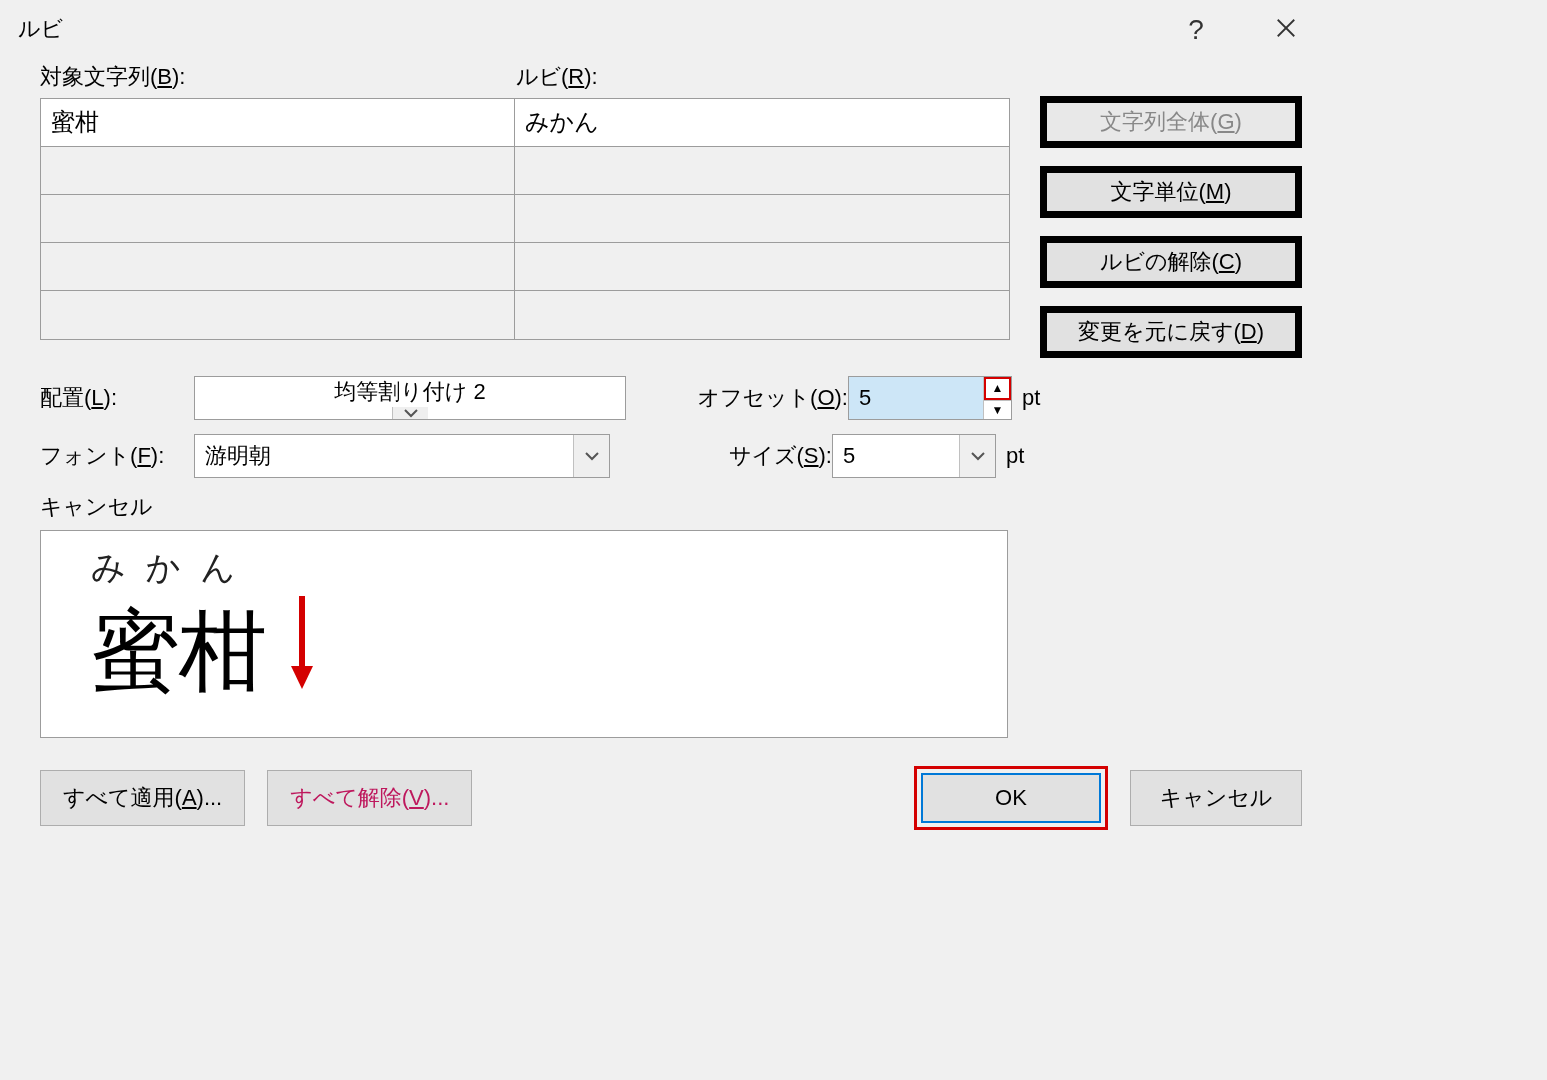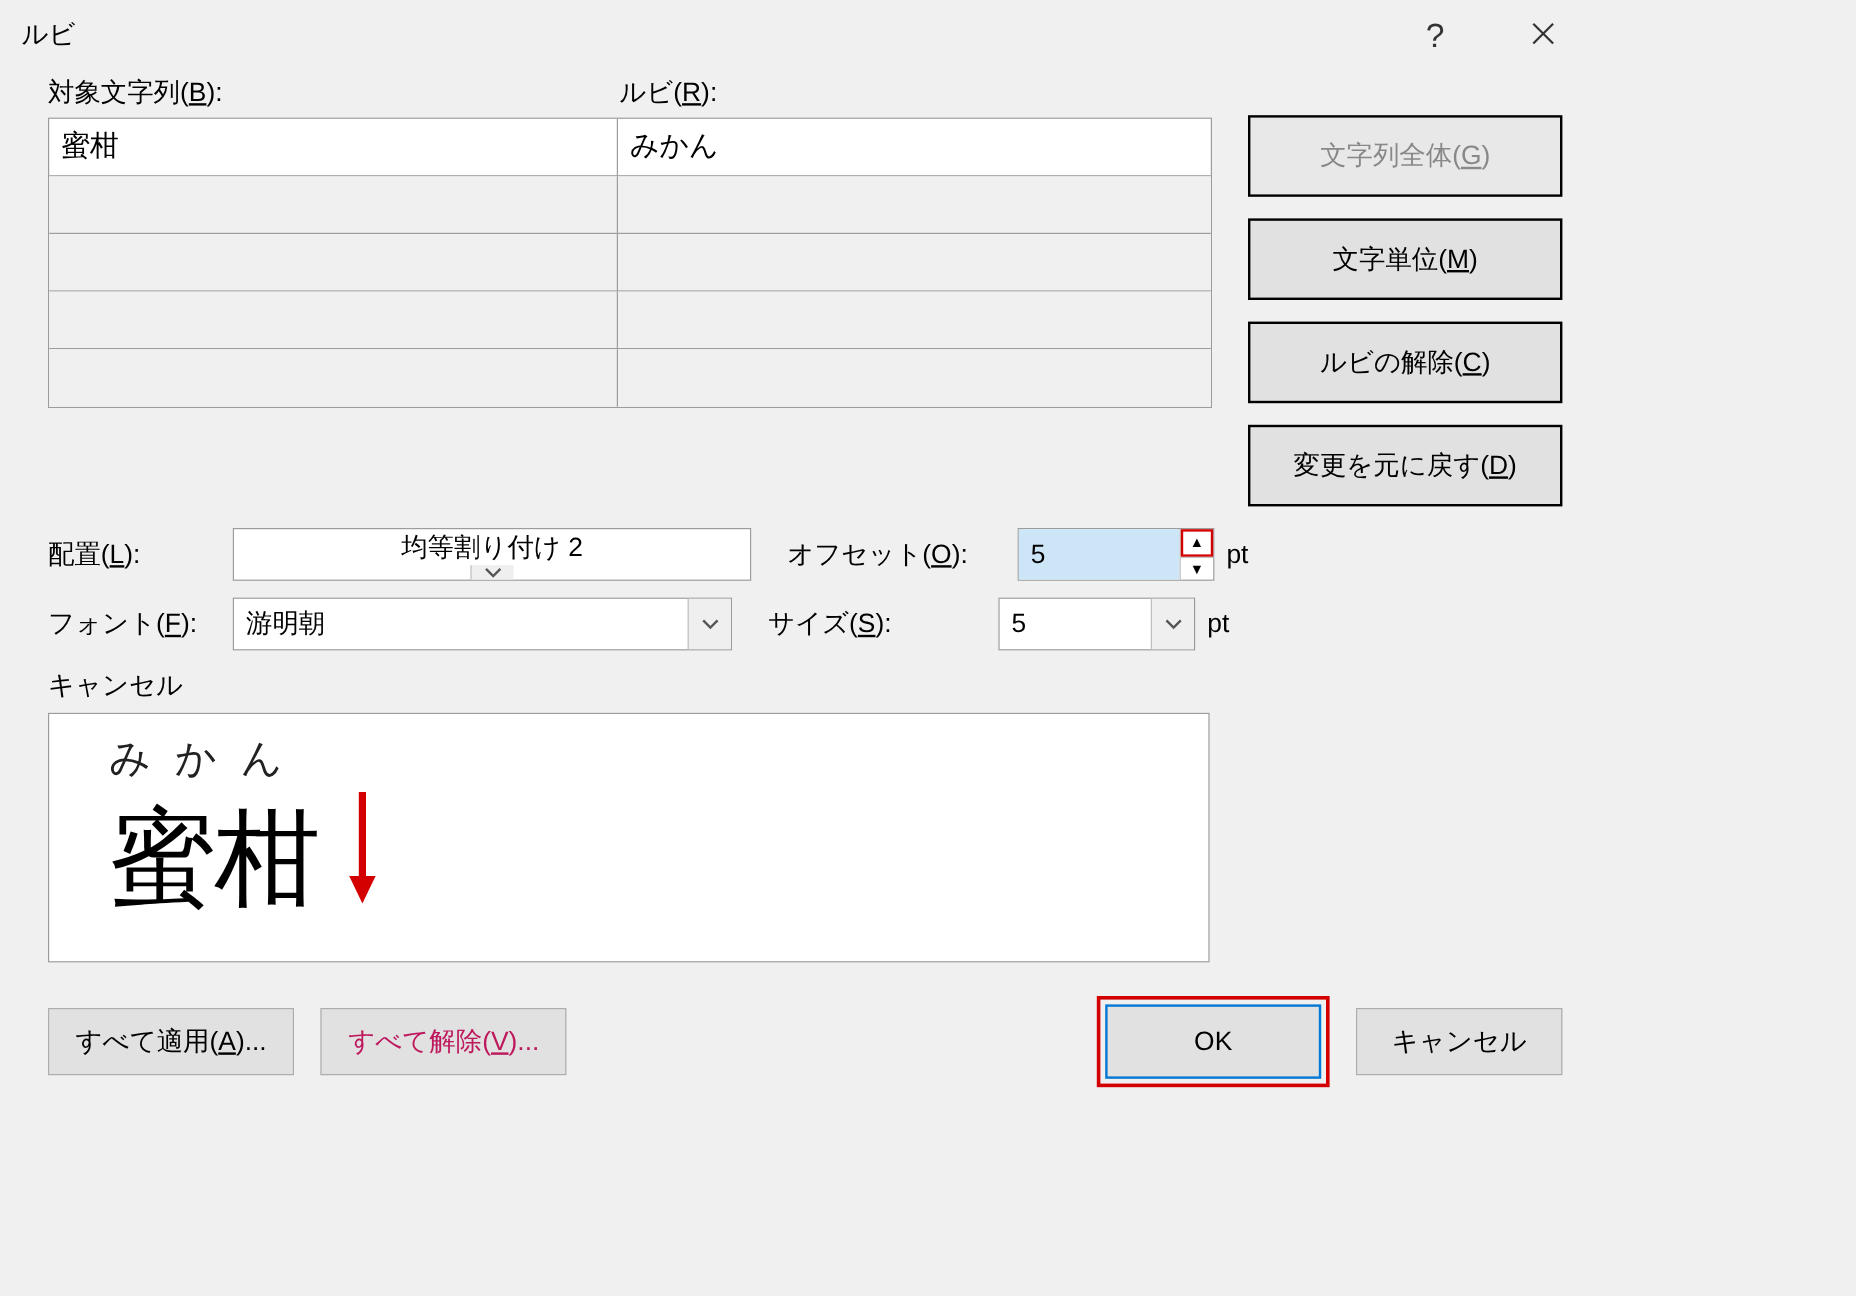--- a/index.html
+++ b/index.html
@@ -79,22 +79,22 @@
     .ruby-cell.empty { background: #f0f0f0; }
     .side-buttons {
       display: flex;
       flex-direction: column;
       gap: 18px;
       padding-top: 34px;
       flex: 1;
     }
     .side-btn {
       background: #e1e1e1;
-      border: 2px solid #000000;
-      height: 68px;
+      border: 7px solid #000000;
+      height: 52px;
       font-size: 22px;
       cursor: pointer;
       font-family: inherit;
     }
     .side-btn:disabled {
       color: #888;
       background: #e8e8e8;
       cursor: default;
     }
     .form-rows {
@@ -102,21 +102,21 @@
     }
     .form-row {
       display: flex;
       align-items: center;
       margin-bottom: 14px;
     }
     .form-label {
       font-size: 22px;
       width: 154px;
     }
-    .form-label.label2 { width: 192px; }
+    .form-label.label2 { width: 192px; text-align: right; }
     .combo {
       background: #fff;
       border: 1px solid #9c9c9c;
       height: 44px;
       display: flex;
       align-items: center;
       position: relative;
     }
     .combo-text {
       flex: 1;
@@ -221,21 +221,21 @@
       cursor: default;
     }
     .spacer { flex: 1; }
     .ok-wrap {
       border: 3px solid #d40000;
       padding: 4px;
     }
     .ok-btn {
       background: #e1e1e1;
       border: 2px solid #0078d7;
-      height: 62px;
+      height: 50px;
       width: 180px;
       font-size: 22px;
       cursor: pointer;
       font-family: inherit;
     }
     .cancel-btn {
       background: #e1e1e1;
       border: 1px solid #adadad;
       height: 56px;
       width: 172px;

